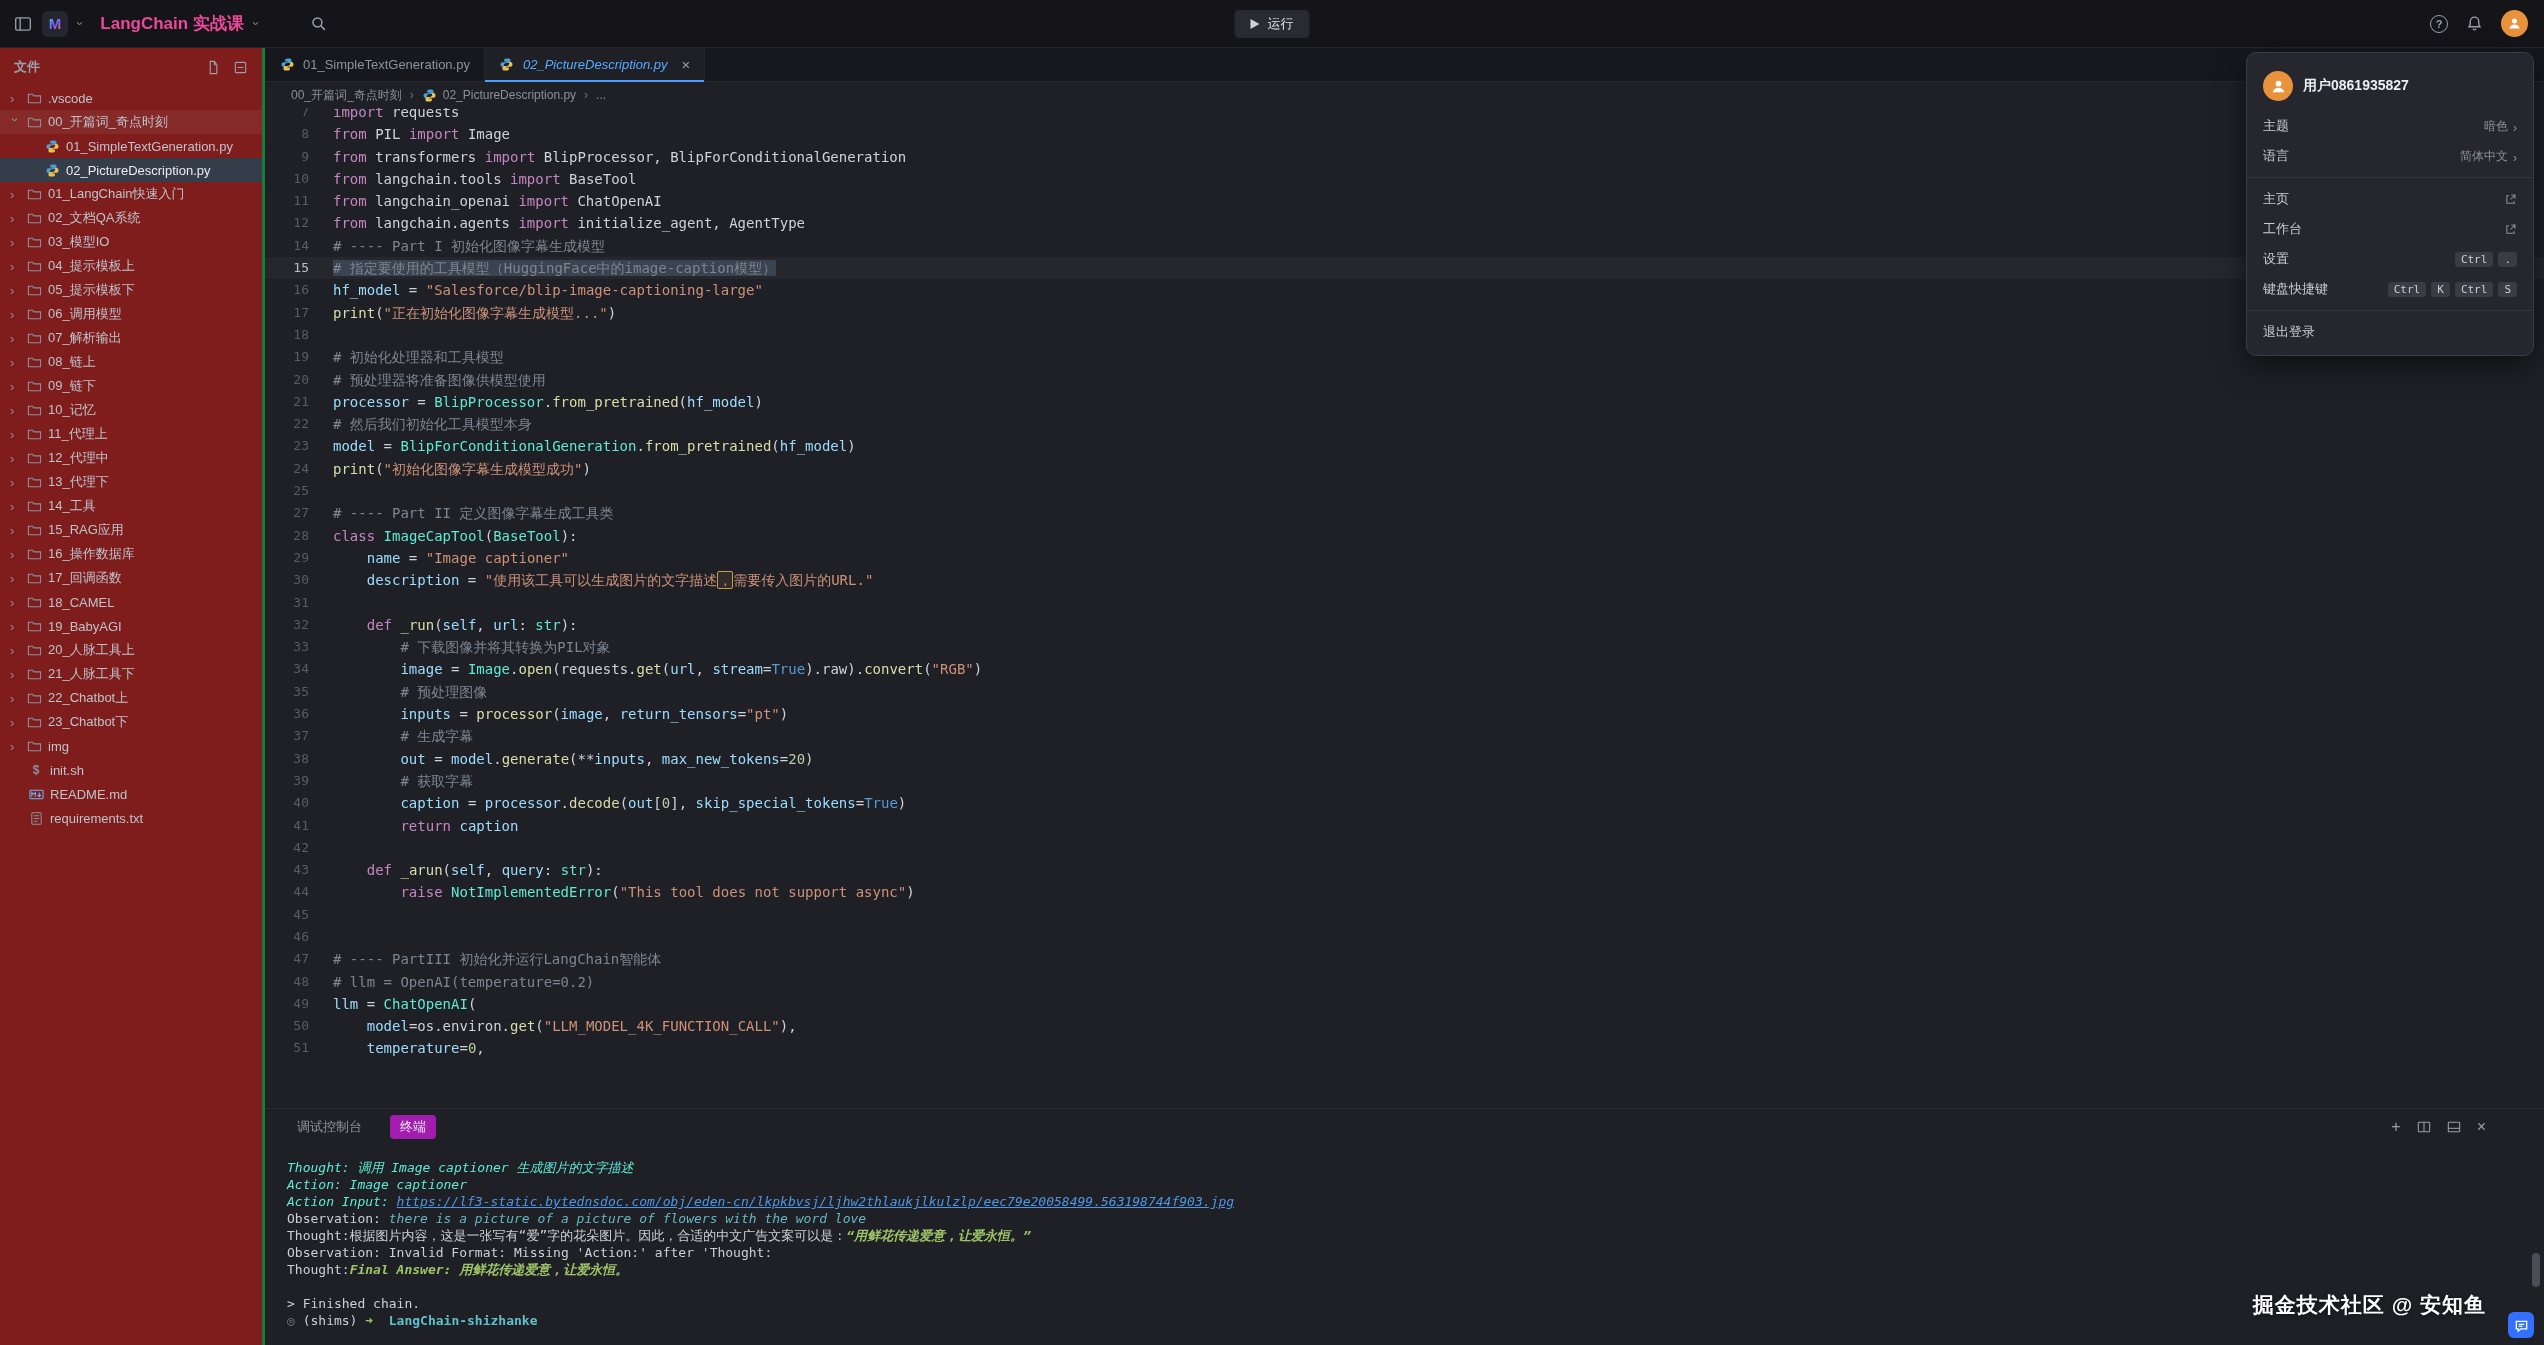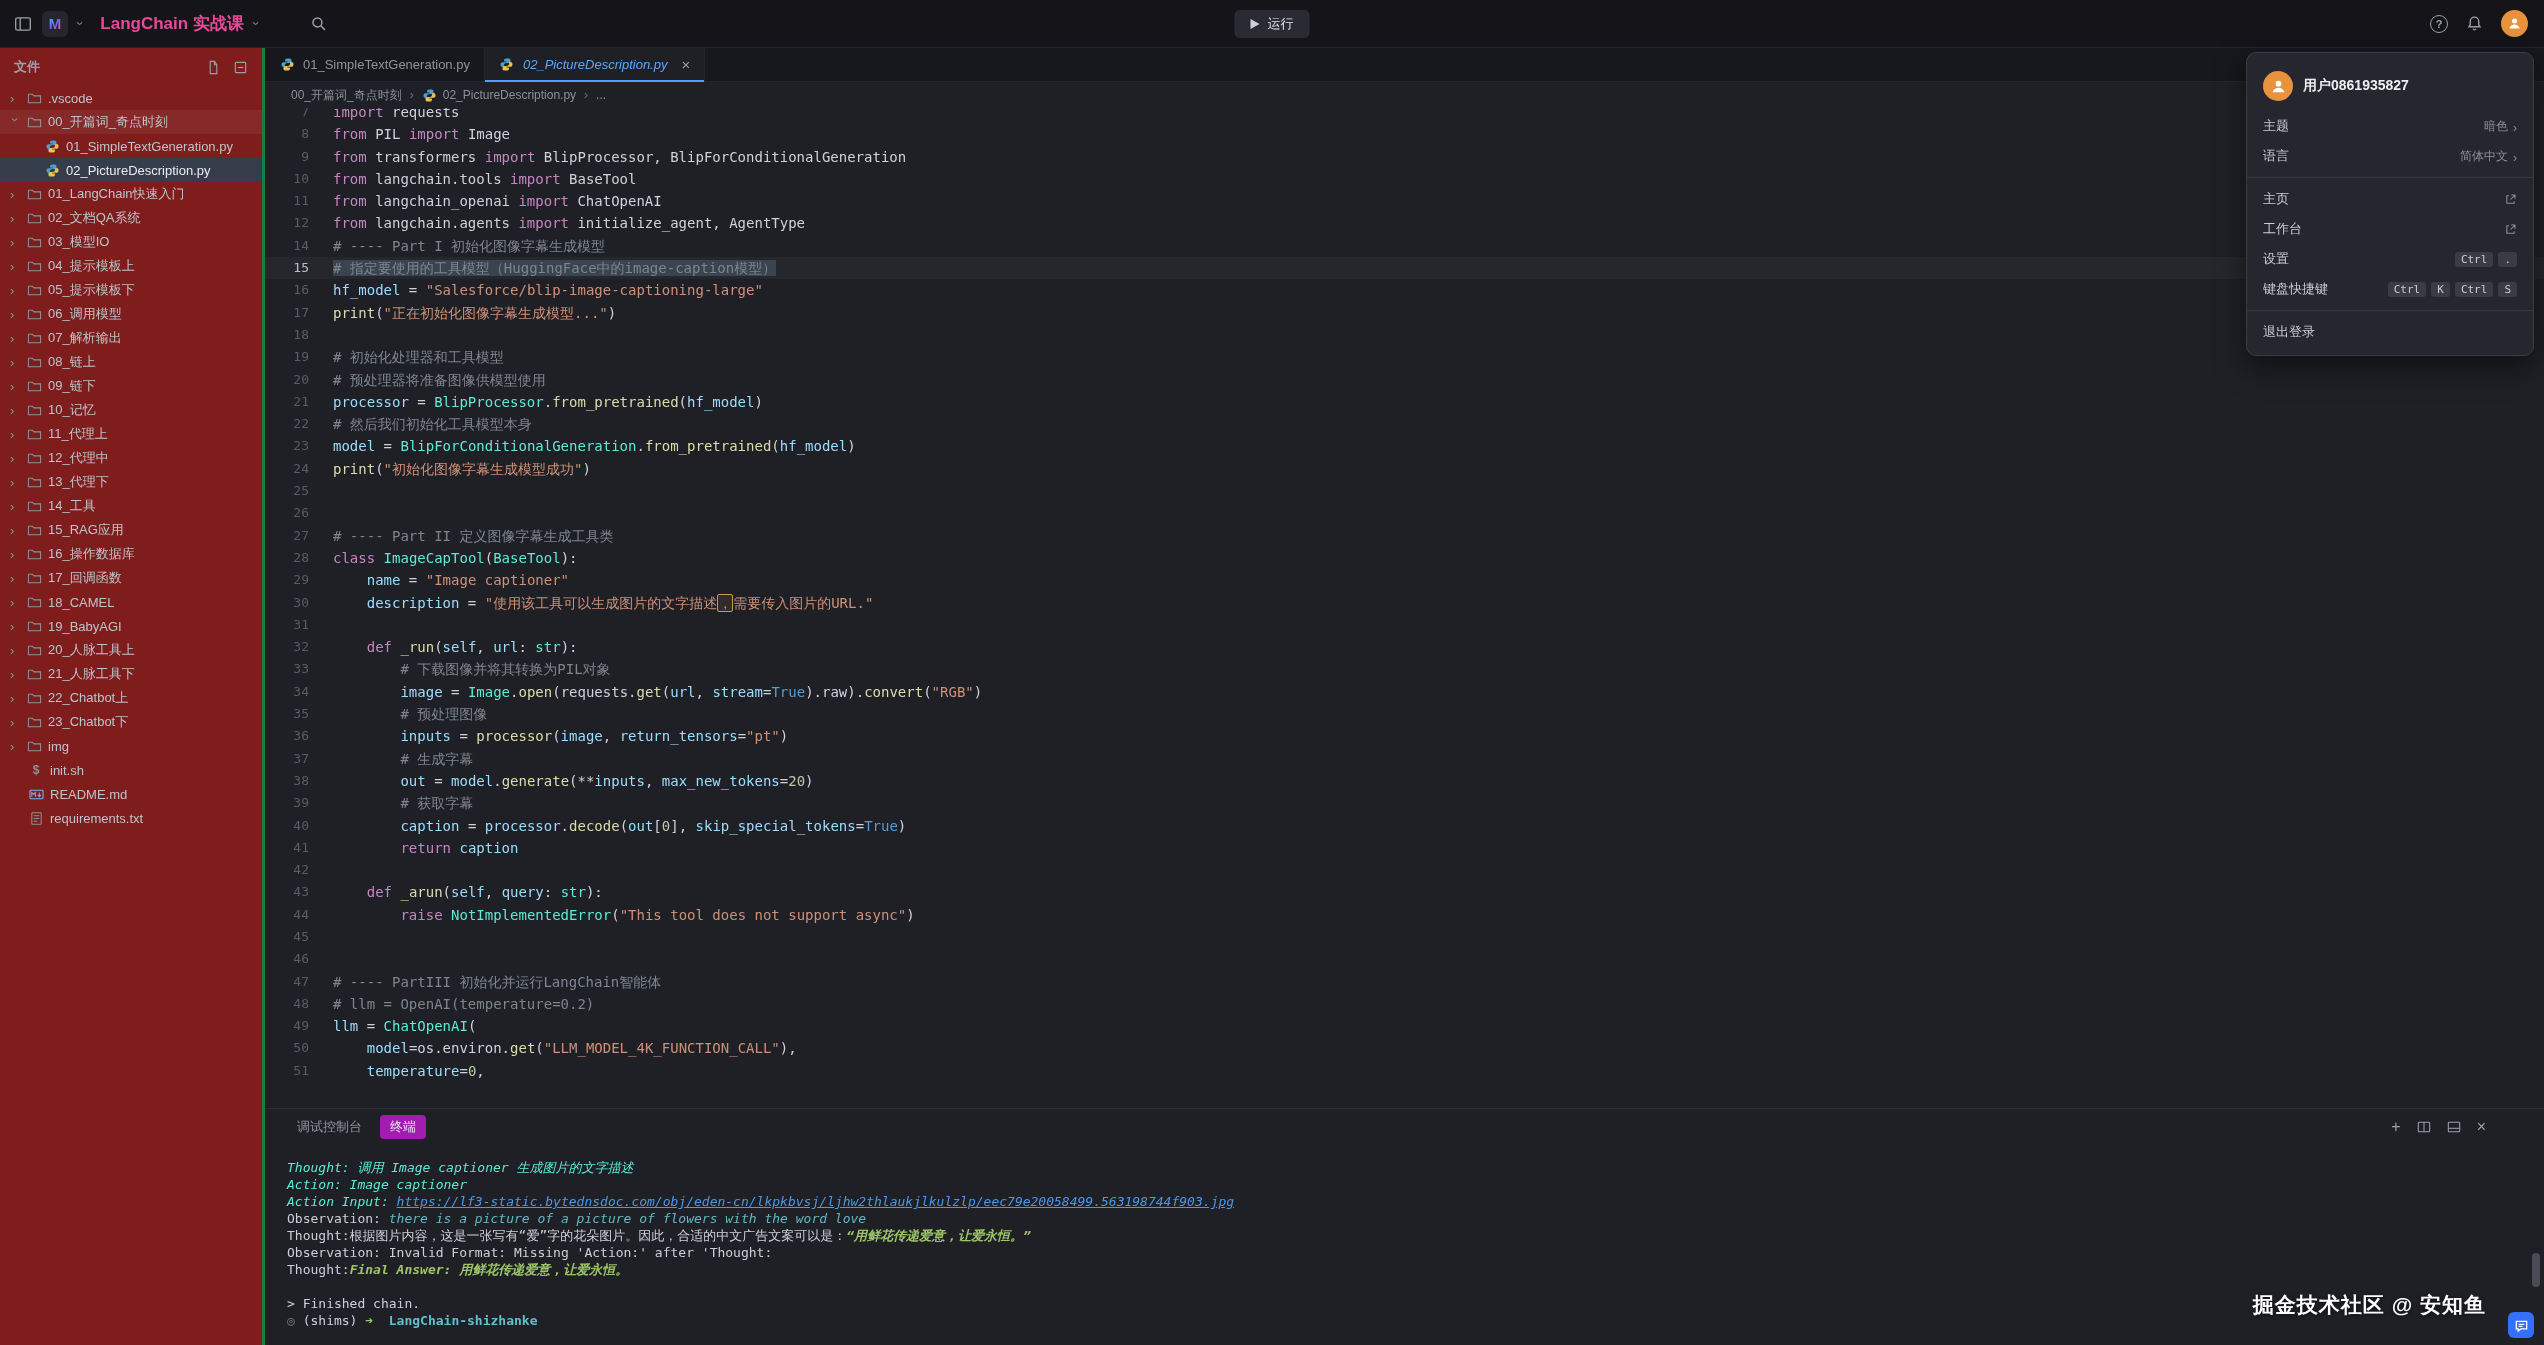--- a/index.html
+++ b/index.html
@@ -505,21 +505,20 @@
           <div class="code-line"><span class="ln">16</span><span class="code-text"><span class="tok-var">hf_model</span><span class="tok-pl"> = </span><span class="tok-str">"Salesforce/blip-image-captioning-large"</span></span></div>
           <div class="code-line"><span class="ln">17</span><span class="code-text"><span class="tok-fn">print</span><span class="tok-pl">(</span><span class="tok-str">"正在初始化图像字幕生成模型..."</span><span class="tok-pl">)</span></span></div>
           <div class="code-line"><span class="ln">18</span><span class="code-text"></span></div>
           <div class="code-line"><span class="ln">19</span><span class="code-text"><span class="tok-com"># 初始化处理器和工具模型</span></span></div>
           <div class="code-line"><span class="ln">20</span><span class="code-text"><span class="tok-com"># 预处理器将准备图像供模型使用</span></span></div>
           <div class="code-line"><span class="ln">21</span><span class="code-text"><span class="tok-var">processor</span><span class="tok-pl"> = </span><span class="tok-cls">BlipProcessor</span><span class="tok-pl">.</span><span class="tok-fn">from_pretrained</span><span class="tok-pl">(</span><span class="tok-var">hf_model</span><span class="tok-pl">)</span></span></div>
           <div class="code-line"><span class="ln">22</span><span class="code-text"><span class="tok-com"># 然后我们初始化工具模型本身</span></span></div>
           <div class="code-line"><span class="ln">23</span><span class="code-text"><span class="tok-var">model</span><span class="tok-pl"> = </span><span class="tok-cls">BlipForConditionalGeneration</span><span class="tok-pl">.</span><span class="tok-fn">from_pretrained</span><span class="tok-pl">(</span><span class="tok-var">hf_model</span><span class="tok-pl">)</span></span></div>
           <div class="code-line"><span class="ln">24</span><span class="code-text"><span class="tok-fn">print</span><span class="tok-pl">(</span><span class="tok-str">"初始化图像字幕生成模型成功"</span><span class="tok-pl">)</span></span></div>
           <div class="code-line"><span class="ln">25</span><span class="code-text"></span></div>
-          <div class="code-line"><span class="ln">26</span><span class="code-text"></span></div>
           <div class="code-line"><span class="ln">27</span><span class="code-text"><span class="tok-com"># ---- Part II 定义图像字幕生成工具类</span></span></div>
           <div class="code-line"><span class="ln">28</span><span class="code-text"><span class="tok-kw">class</span><span class="tok-pl"> </span><span class="tok-cls">ImageCapTool</span><span class="tok-pl">(</span><span class="tok-cls">BaseTool</span><span class="tok-pl">):</span></span></div>
           <div class="code-line"><span class="ln">29</span><span class="code-text"><span class="tok-pl">    </span><span class="tok-var">name</span><span class="tok-pl"> = </span><span class="tok-str">"Image captioner"</span></span></div>
           <div class="code-line"><span class="ln">30</span><span class="code-text"><span class="tok-pl">    </span><span class="tok-var">description</span><span class="tok-pl"> = </span><span class="tok-str">"使用该工具可以生成图片的文字描述</span><span class="tok-box">，</span><span class="tok-str">需要传入图片的URL."</span></span></div>
           <div class="code-line"><span class="ln">31</span><span class="code-text"></span></div>
           <div class="code-line"><span class="ln">32</span><span class="code-text"><span class="tok-pl">    </span><span class="tok-kw">def</span><span class="tok-pl"> </span><span class="tok-fn">_run</span><span class="tok-pl">(</span><span class="tok-var">self</span><span class="tok-pl">, </span><span class="tok-var">url</span><span class="tok-pl">: </span><span class="tok-cls">str</span><span class="tok-pl">):</span></span></div>
           <div class="code-line"><span class="ln">33</span><span class="code-text"><span class="tok-pl">        </span><span class="tok-com"># 下载图像并将其转换为PIL对象</span></span></div>
           <div class="code-line"><span class="ln">34</span><span class="code-text"><span class="tok-pl">        </span><span class="tok-var">image</span><span class="tok-pl"> = </span><span class="tok-cls">Image</span><span class="tok-pl">.</span><span class="tok-fn">open</span><span class="tok-pl">(requests.</span><span class="tok-fn">get</span><span class="tok-pl">(</span><span class="tok-var">url</span><span class="tok-pl">, </span><span class="tok-var">stream</span><span class="tok-pl">=</span><span class="tok-const">True</span><span class="tok-pl">).raw).</span><span class="tok-fn">convert</span><span class="tok-pl">(</span><span class="tok-str">"RGB"</span><span class="tok-pl">)</span></span></div>
           <div class="code-line"><span class="ln">35</span><span class="code-text"><span class="tok-pl">        </span><span class="tok-com"># 预处理图像</span></span></div>
           <div class="code-line"><span class="ln">36</span><span class="code-text"><span class="tok-pl">        </span><span class="tok-var">inputs</span><span class="tok-pl"> = </span><span class="tok-fn">processor</span><span class="tok-pl">(</span><span class="tok-var">image</span><span class="tok-pl">, </span><span class="tok-var">return_tensors</span><span class="tok-pl">=</span><span class="tok-str">"pt"</span><span class="tok-pl">)</span></span></div>
@@ -535,21 +534,21 @@
           <div class="code-line"><span class="ln">46</span><span class="code-text"></span></div>
           <div class="code-line"><span class="ln">47</span><span class="code-text"><span class="tok-com"># ---- PartIII 初始化并运行LangChain智能体</span></span></div>
           <div class="code-line"><span class="ln">48</span><span class="code-text"><span class="tok-com"># llm = OpenAI(temperature=0.2)</span></span></div>
           <div class="code-line"><span class="ln">49</span><span class="code-text"><span class="tok-var">llm</span><span class="tok-pl"> = </span><span class="tok-cls">ChatOpenAI</span><span class="tok-pl">(</span></span></div>
           <div class="code-line"><span class="ln">50</span><span class="code-text"><span class="tok-pl">    </span><span class="tok-var">model</span><span class="tok-pl">=os.environ.</span><span class="tok-fn">get</span><span class="tok-pl">(</span><span class="tok-str">"LLM_MODEL_4K_FUNCTION_CALL"</span><span class="tok-pl">),</span></span></div>
           <div class="code-line"><span class="ln">51</span><span class="code-text"><span class="tok-pl">    </span><span class="tok-var">temperature</span><span class="tok-pl">=</span><span class="tok-num">0</span><span class="tok-pl">,</span></span></div>
         </div>
 
       <div class="panel">
         <div class="panel-header">
-          <span id="panel-tabs" style="display:flex;gap:8px;align-items:center">
+          <span id="panel-tabs" style="display:flex;gap:18px;align-items:center">
               <span class="panel-tab">调试控制台</span>
               <span class="panel-tab active">终端</span>
             </span>
           <span class="panel-actions">
             <span class="pa-glyph">+</span>
             <span class="icon-btn">
               <svg width="14" height="14" viewBox="0 0 16 16" fill="none" stroke="currentColor" stroke-width="1.2">
                   <rect x="1.5" y="2.5" width="13" height="11" rx="1"></rect>
                   <path d="M8 2.5v11"></path>
                 </svg>

